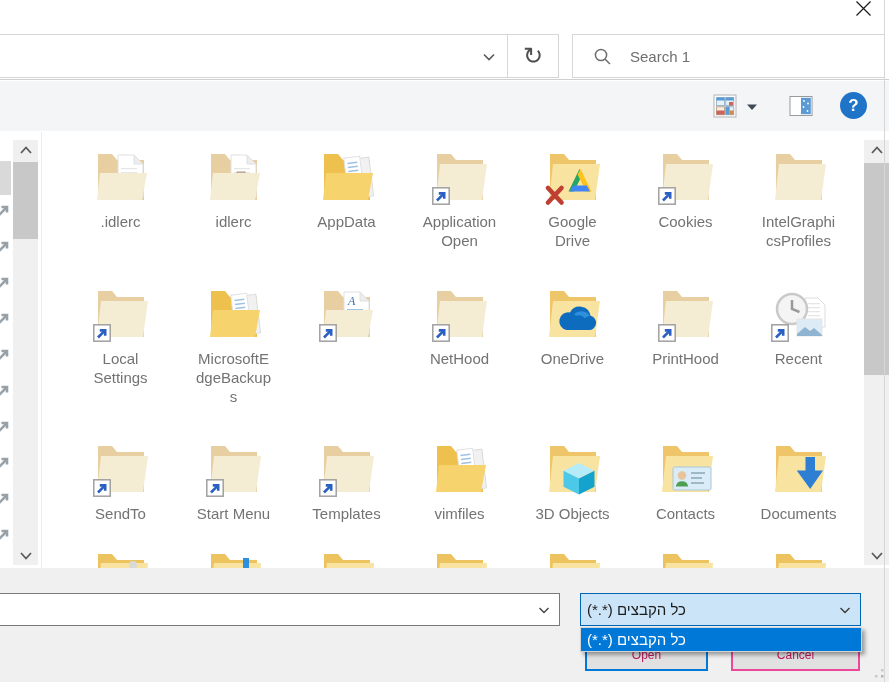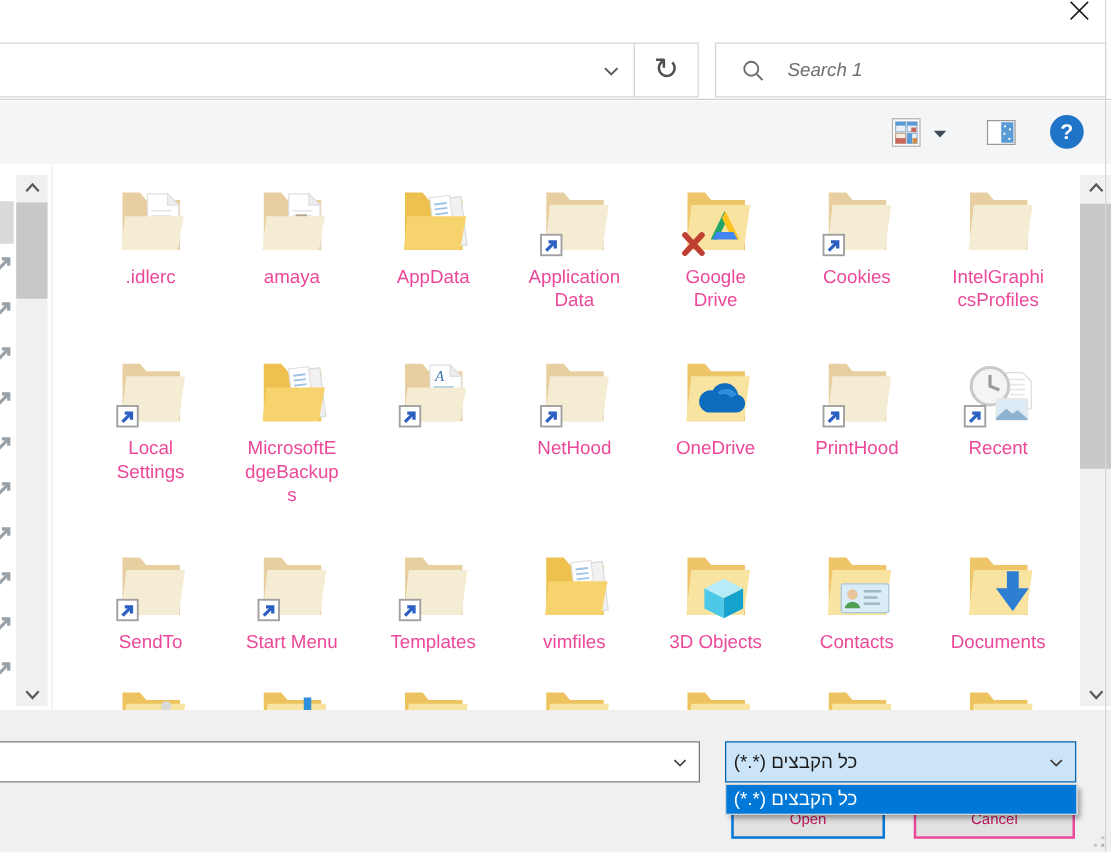--- a/index.html
+++ b/index.html
@@ -13,21 +13,21 @@
   #toolbar-row{left:0;top:34px;width:889px;height:44px;}
   #address-combo{position:absolute;left:-2px;top:0;width:510px;height:44px;background:#fff;
                  border:1px solid #d6d6d6;box-sizing:border-box;display:flex;align-items:center;}
   #address-chevron{position:absolute;right:8px;top:12px;width:20px;height:20px;}
   #refresh-btn{position:absolute;left:507px;top:0;width:52px;height:44px;background:#fff;
                border:1px solid #d6d6d6;box-sizing:border-box;display:flex;align-items:center;
                justify-content:center;font-size:24px;color:#4f4f4f;line-height:1;}
   #search-box{position:absolute;left:572px;top:0;width:313px;height:44px;background:#fff;
               border:1px solid #d6d6d6;box-sizing:border-box;display:flex;align-items:center;padding-left:20px;}
   #search-box input{border:none;outline:none;font-size:15px;color:#444;margin-left:16px;width:230px;
-                    font-family:"Liberation Sans", sans-serif;background:transparent;font-style:italic;}
+                    font-family:"Liberation Sans", sans-serif;background:transparent;}
   #search-box input::placeholder{color:#6f6f6f;opacity:1;}
   #toolbar-sep{left:0;top:79px;width:889px;height:1px;background:#cfcfcf;}
 
   
   #command-bar{left:0;top:81px;width:889px;height:50px;background:#f4f5f6;}
   .cmd-icon{position:absolute;top:13px;}
 
   
   #nav-sliver{left:0;top:132px;width:12px;height:436px;overflow:hidden;}
   #nav-selection{left:0;top:161px;width:11px;height:34px;background:#d9d9d9;}
@@ -35,21 +35,21 @@
   #left-scrollbar{left:13px;top:140px;width:25px;height:425px;}
   #right-scrollbar{left:864px;top:140px;width:25px;height:425px;}
   .sb-btn{position:absolute;left:0;width:25px;height:19px;display:flex;align-items:center;justify-content:center;}
   .sb-thumb{position:absolute;left:0;width:25px;background:#c8c8c8;}
   #list-sep{left:41px;top:132px;width:1px;height:436px;background:#ededed;}
 
   .file-row{position:absolute;left:64px;display:flex;}
   .row0{top:146px}.row1{top:283px}.row2{top:438px}
   .file-item{width:113px;display:flex;flex-direction:column;align-items:center;}
   .file-icon{width:64px;height:64px;}
-  .file-label{max-width:78px;font-size:15px;line-height:19px;text-align:center;color:#ec4899;
+  .file-label{max-width:78px;font-size:15px;line-height:19px;text-align:center;color:#737373;
               overflow-wrap:anywhere;margin-top:2px;}
   #partial-row{position:absolute;left:64px;top:553px;display:flex;height:15px;overflow:hidden;}
   .partial-item{width:113px;display:flex;justify-content:center;}
   .nav-arrow{position:absolute;left:-3px;width:14px;height:14px;}
 
   
   #bottom-panel{left:0;top:568px;width:889px;height:114px;background:#f0f0f0;}
   #filename-combo{position:absolute;left:-10px;top:25px;width:570px;height:33px;background:#fff;
                   border:1px solid #7a7a7a;box-sizing:border-box;display:flex;align-items:center;}
   #filename-combo input{flex:1;border:none;outline:none;height:100%;
@@ -215,21 +215,21 @@
               <path d="M45 9 l9 9 h-9 Z" fill="#ededed" stroke="#e0e0e0"></path>
               <rect x="32" y="22" width="16" height="1.3" fill="#e6e6e6"></rect>
               <rect x="32" y="26" width="16" height="1.3" fill="#e6e6e6"></rect>
               <rect x="32" y="30" width="16" height="1.3" fill="#e6e6e6"></rect>
               <rect x="32" y="34" width="16" height="1.3" fill="#e6e6e6"></rect>
               <rect x="32" y="38" width="16" height="1.3" fill="#e6e6e6"></rect>
               <rect x="32" y="42" width="16" height="1.3" fill="#e6e6e6"></rect>
               <rect x="35" y="26" width="8" height="10" fill="#cbbfae" stroke="#a99a83"></rect>
               <path d="M11 27 L58 27 L53 54 L8 54 Z" fill="#f5ecd4"></path>
             </svg></div>
-          <div class="file-label">amaya</div>
+          <div class="file-label">idlerc</div>
         </div>
         <div class="file-item">
           <div class="file-icon"><svg viewBox="0 0 64 64" width="64" height="64">
               <path d="M9 8 L23 8 L28 14 L55 14 L55 54 L9 54 Z" fill="#eec04e"></path>
               <g transform="rotate(-7 40 30)">
                 <rect x="42" y="13" width="14" height="39" fill="#f1f1f1" stroke="#dcdcdc"></rect>
                 <rect x="31" y="11" width="16" height="41" fill="#ffffff" stroke="#e0e0e0"></rect>
                 <rect x="34" y="16" width="10" height="1.5" fill="#9dc3e6"></rect>
                 <rect x="34" y="20" width="10" height="1.5" fill="#9dc3e6"></rect>
                 <rect x="34" y="24" width="10" height="1.5" fill="#9dc3e6"></rect>
@@ -245,21 +245,21 @@
           <div class="file-label">AppData</div>
         </div>
         <div class="file-item">
           <div class="file-icon"><svg viewBox="0 0 64 64" width="64" height="64">
               <path d="M9 8 L23 8 L28 14 L55 14 L55 54 L9 54 Z" fill="#e7cfa2"></path>
               <path d="M12 18 L59 18 L54 54 L8 54 Z" fill="#f5ecd4"></path>
               <rect x="4.8" y="41.8" width="16.4" height="16.4" fill="#fff" stroke="#a0a0a0" stroke-width="1.5"></rect>
         <path d="M9 54.5 L15.8 47.7" stroke="#2b5fc2" stroke-width="2.6" fill="none"></path>
         <path d="M10.8 47.4 h5.4 v5.4" stroke="#2b5fc2" stroke-width="2.6" fill="none"></path>
             </svg></div>
-          <div class="file-label">Application Data</div>
+          <div class="file-label">Application Open</div>
         </div>
         <div class="file-item">
           <div class="file-icon"><svg viewBox="0 0 64 64" width="64" height="64">
               <path d="M9 8 L23 8 L28 14 L55 14 L55 54 L9 54 Z" fill="#eec569"></path>
               <path d="M12 18 L59 18 L54 54 L8 54 Z" fill="#f9e3a0"></path>
          <path d="M38.5 23 L27.5 45.5 L33 45.5 L41.4 28.4 Z" fill="#23a566"></path>
          <path d="M39.5 23 L50.5 45.5 L45 45.5 L36.6 28.4 Z" fill="#ffc31e"></path>
          <path d="M29 45.5 L49 45.5 L45.8 39.5 L32.2 39.5 Z" fill="#4285f4"></path>
               <path d="M7 42 L20.5 56.5 M20.5 42 L7 56.5" stroke="#bf4033" stroke-width="4.6" stroke-linecap="round" fill="none"></path>
             </svg></div>

